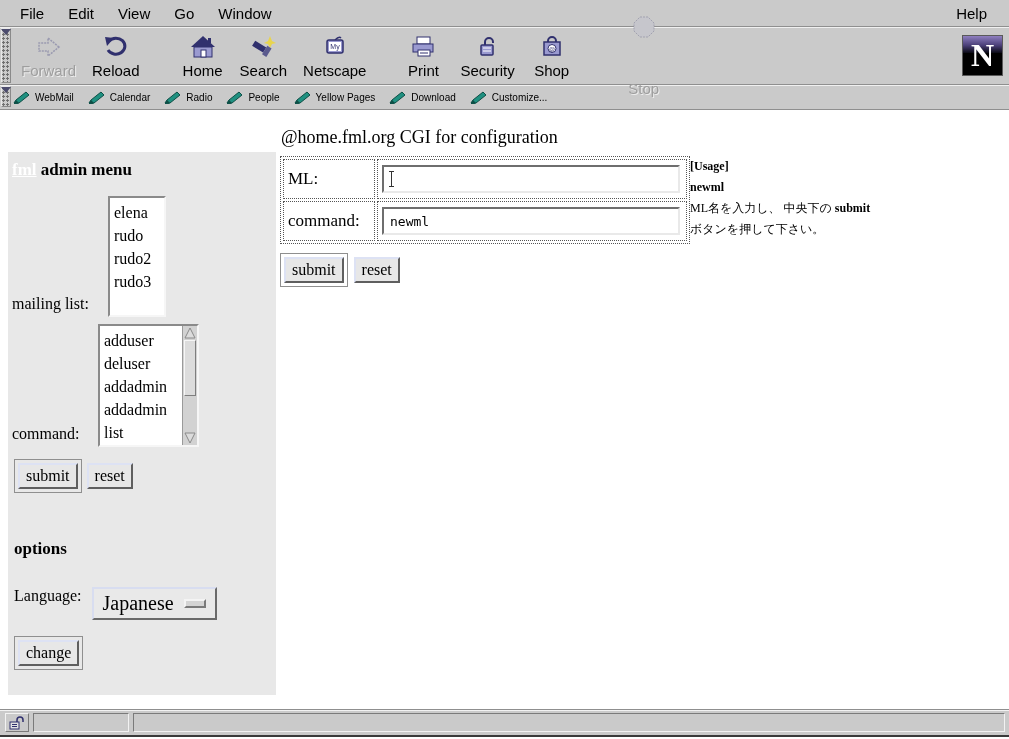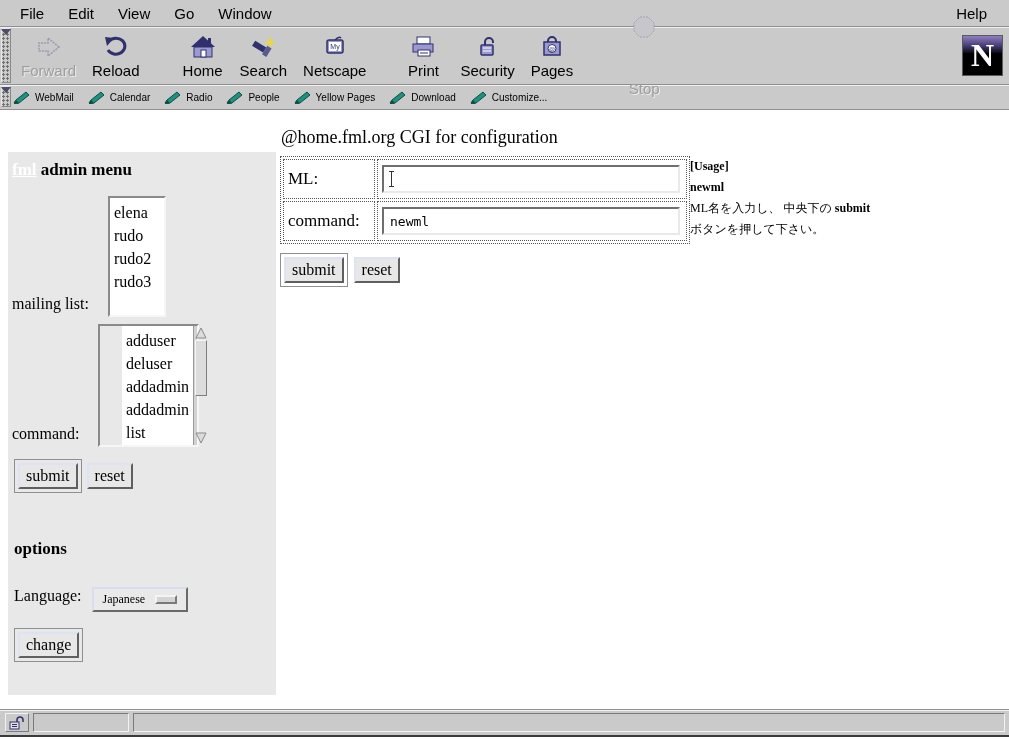--- a/index.html
+++ b/index.html
@@ -45,38 +45,38 @@
   .sidebar { position:absolute; left:8px; top:42px; width:268px; height:543px;
              background:#e8e8e8; padding:8px 4px; font-size:16px; }
   .sb-head { font-weight:bold; font-size:17px; }
   .sb-head a { color:#fff; text-decoration:underline; }
   .list-row { display:flex; align-items:flex-end; }
   .list-row .lbl { padding-bottom:4px; }
   .row1 { margin-top:16px; } .row1 .lbl { width:96px; }
   .row2 { margin-top:7px; }  .row2 .lbl { width:86px; }
   .listbox { background:#fff; border:2px solid; border-color:#8a8a8a #f6f6f6 #f6f6f6 #8a8a8a; }
   .lb1 { width:58px; height:121px; padding:3px 0; }
-  .lb2wrap { display:flex; width:101px; height:123px; border:2px solid; border-color:#8a8a8a #f6f6f6 #f6f6f6 #8a8a8a;padding-left:22px; }
+  .lb2wrap { display:flex; width:101px; height:123px; border:2px solid; border-color:#8a8a8a #f6f6f6 #f6f6f6 #8a8a8a; }
   .lb2 { flex:1; background:#fff; padding:3px 0; }
   .lopt { padding:0 4px; line-height:23px; white-space:nowrap; }
   .sbar { width:15px; background:#d2d2d2; border-left:1px solid #9a9a9a; position:relative; }
   .sarrow { position:absolute; left:1px; width:12px; height:12px; }
   .sthumb { position:absolute; left:1px; top:14px; width:12px; height:56px; background:#dcdcdc;
             border:1px solid; border-color:#f6f6f6 #7e7e7e #7e7e7e #f6f6f6; }
 
   .btnrow { margin-top:12px; margin-left:2px; display:flex; align-items:center; }
   .focus-wrap { display:inline-block; border:1px solid #8f8f8f; padding:3px; }
   .nbtn { font-family:"Liberation Serif", serif; font-size:16px; color:#000; background:#e7e7e7;
           border:2px solid; border-color:#dde2f4 #5f5f5f #5f5f5f #dde2f4; padding:2px 6px; cursor:default; }
   .btnrow .plain { margin-left:5px; }
 
   .sb-options { margin-top:46px; font-weight:bold; font-size:17px; margin-left:2px; }
   .lang-row { margin-top:28px; margin-left:2px; display:flex; align-items:flex-start; gap:10px; }
   .optmenu { display:flex; align-items:center; gap:10px; background:#e9e9e9; padding:3px 9px;
-             border:2px solid; border-color:#d8ddF0 #6a6a6a #6a6a6a #d8ddf0; font-size:12px; }
+             border:2px solid; border-color:#d8ddF0 #6a6a6a #6a6a6a #d8ddf0; font-size:20px; }
   .optmenu .ind { width:22px; height:9px; background:#d4d4d4; border:2px solid;
              border-color:#f4f4f4 #7a7a7a #7a7a7a #f4f4f4; }
   .change-row { margin-top:16px; margin-left:2px; }
 
   .mainform { position:absolute; left:280px; top:46px; }
   table.cgitab { border-collapse:separate; border-spacing:2px; border:1px dotted #555; }
   table.cgitab td { border:1px dotted #555; padding:5px 4px; vertical-align:middle; }
   td.lblcell { width:92px; font-size:17px; }
   td.inpcell { width:310px; }
   .tin { width:298px; height:28px; background:#fff; border:2px solid; position:relative;
@@ -203,21 +203,21 @@
 
     <div class="tbtn">
       <span class="icn">
         <svg width="26" height="26" viewBox="0 0 26 26">
             <path d="M9 9 v-2 a4 4 0 0 1 8 0 v2" fill="none" stroke="#30306e" stroke-width="2"></path>
             <rect x="5" y="8" width="16" height="13" fill="#9a9ad0" stroke="#30306e" stroke-width="1.5"></rect>
             <circle cx="13" cy="14.5" r="4" fill="#fff" stroke="#30306e"></circle>
             <text x="13" y="17" text-anchor="middle" font-size="6" font-family="Liberation Sans, sans-serif" fill="#30306e">@</text>
           </svg>
       </span>
-      <span>Pages</span>
+      <span>Shop</span>
     </div>
 
     <div class="tbtn disabled gap3">
       <span class="icn">
         <svg width="26" height="26" viewBox="0 0 26 26">
             <polygon points="9,3 17,3 23,9 23,17 17,23 9,23 3,17 3,9" fill="#c6c6cc" stroke="#a2a2b0" stroke-dasharray="2,1"></polygon>
           </svg>
       </span>
       <span>Stop</span>
     </div>

